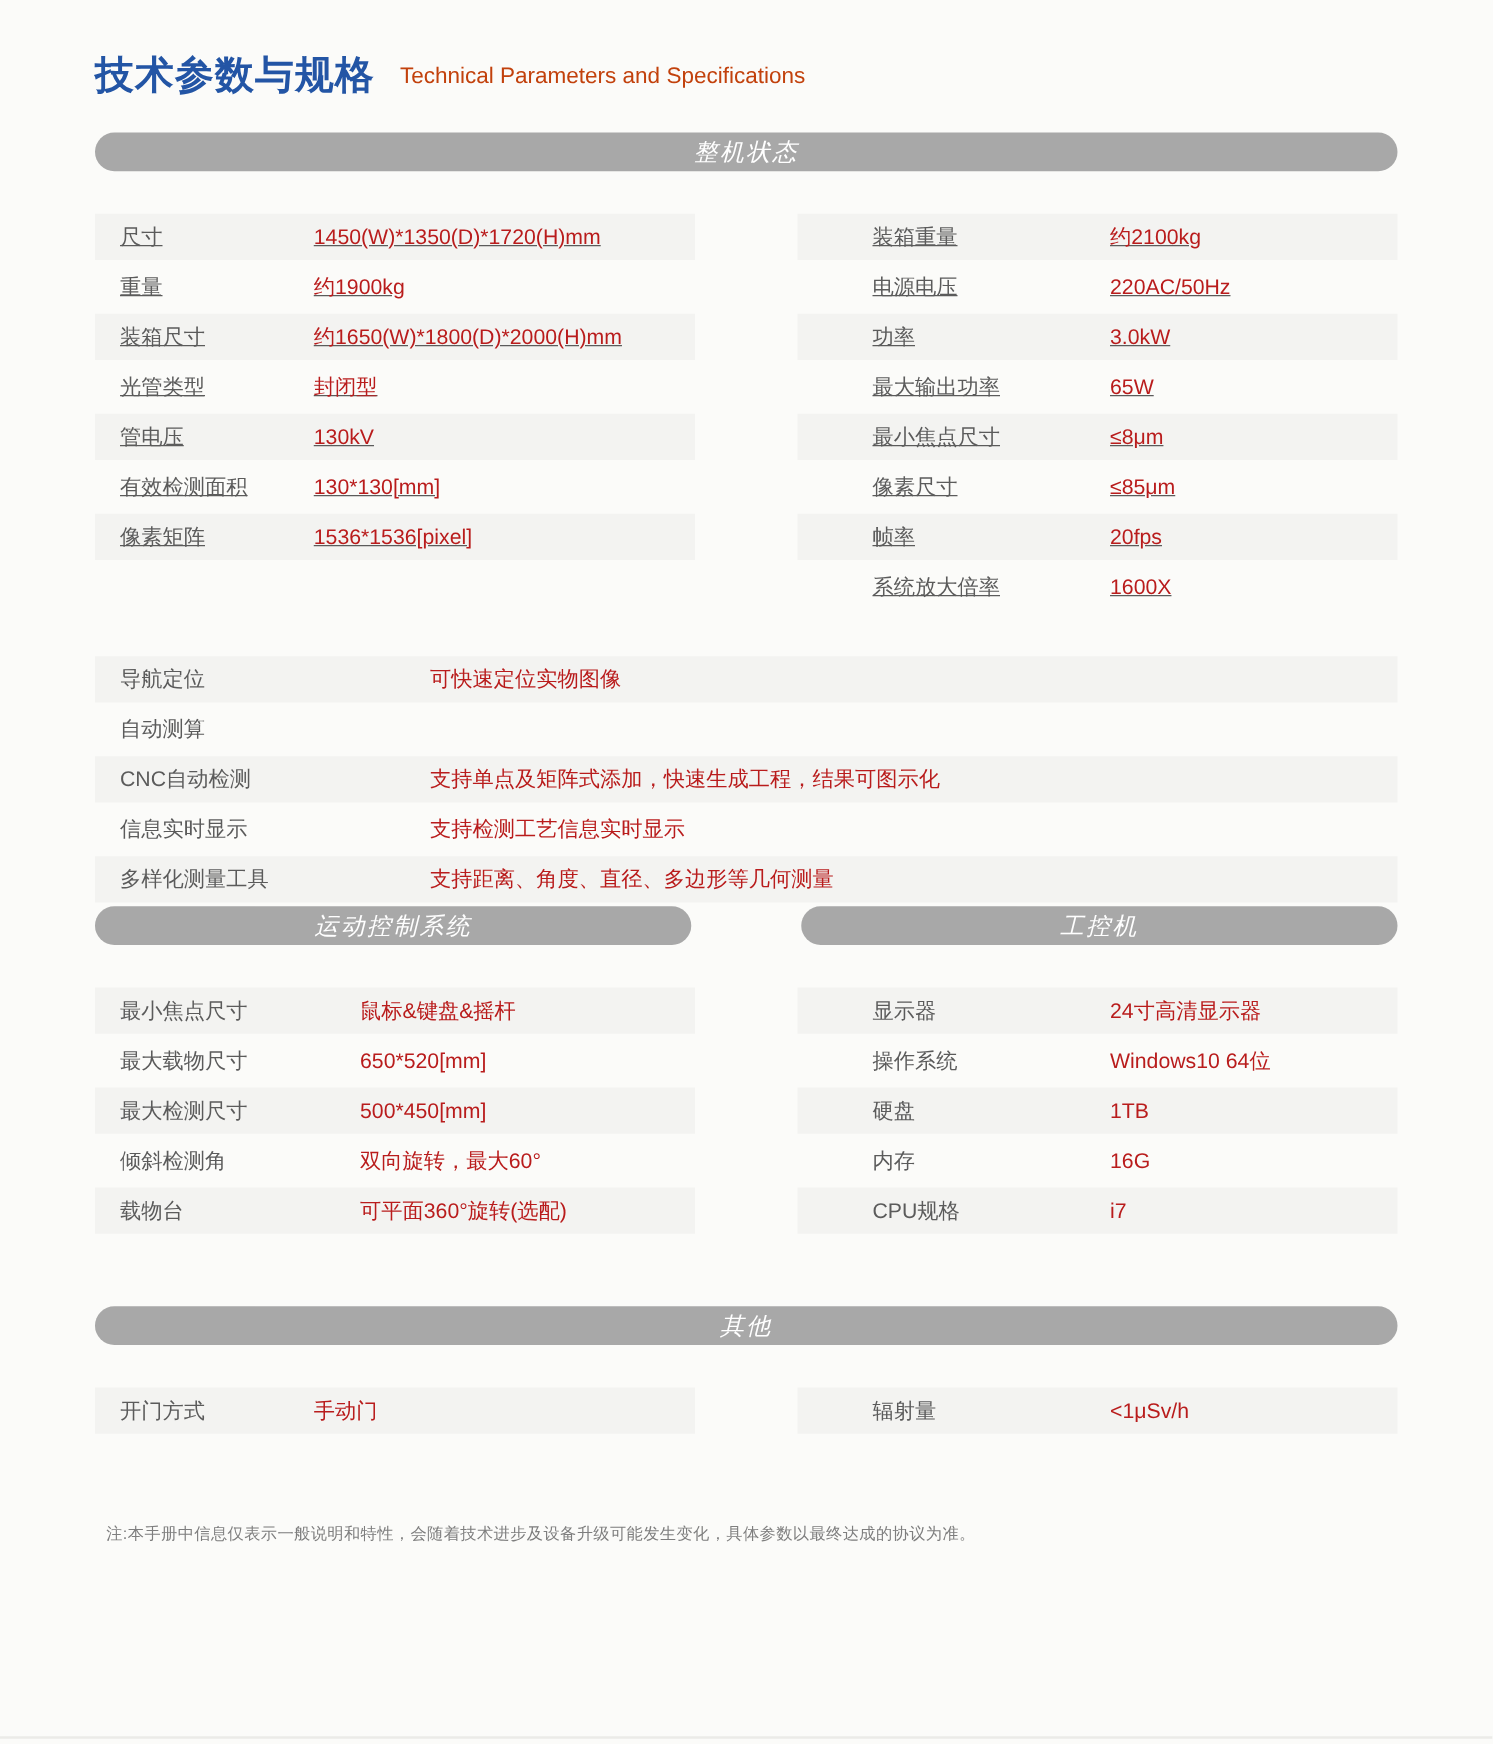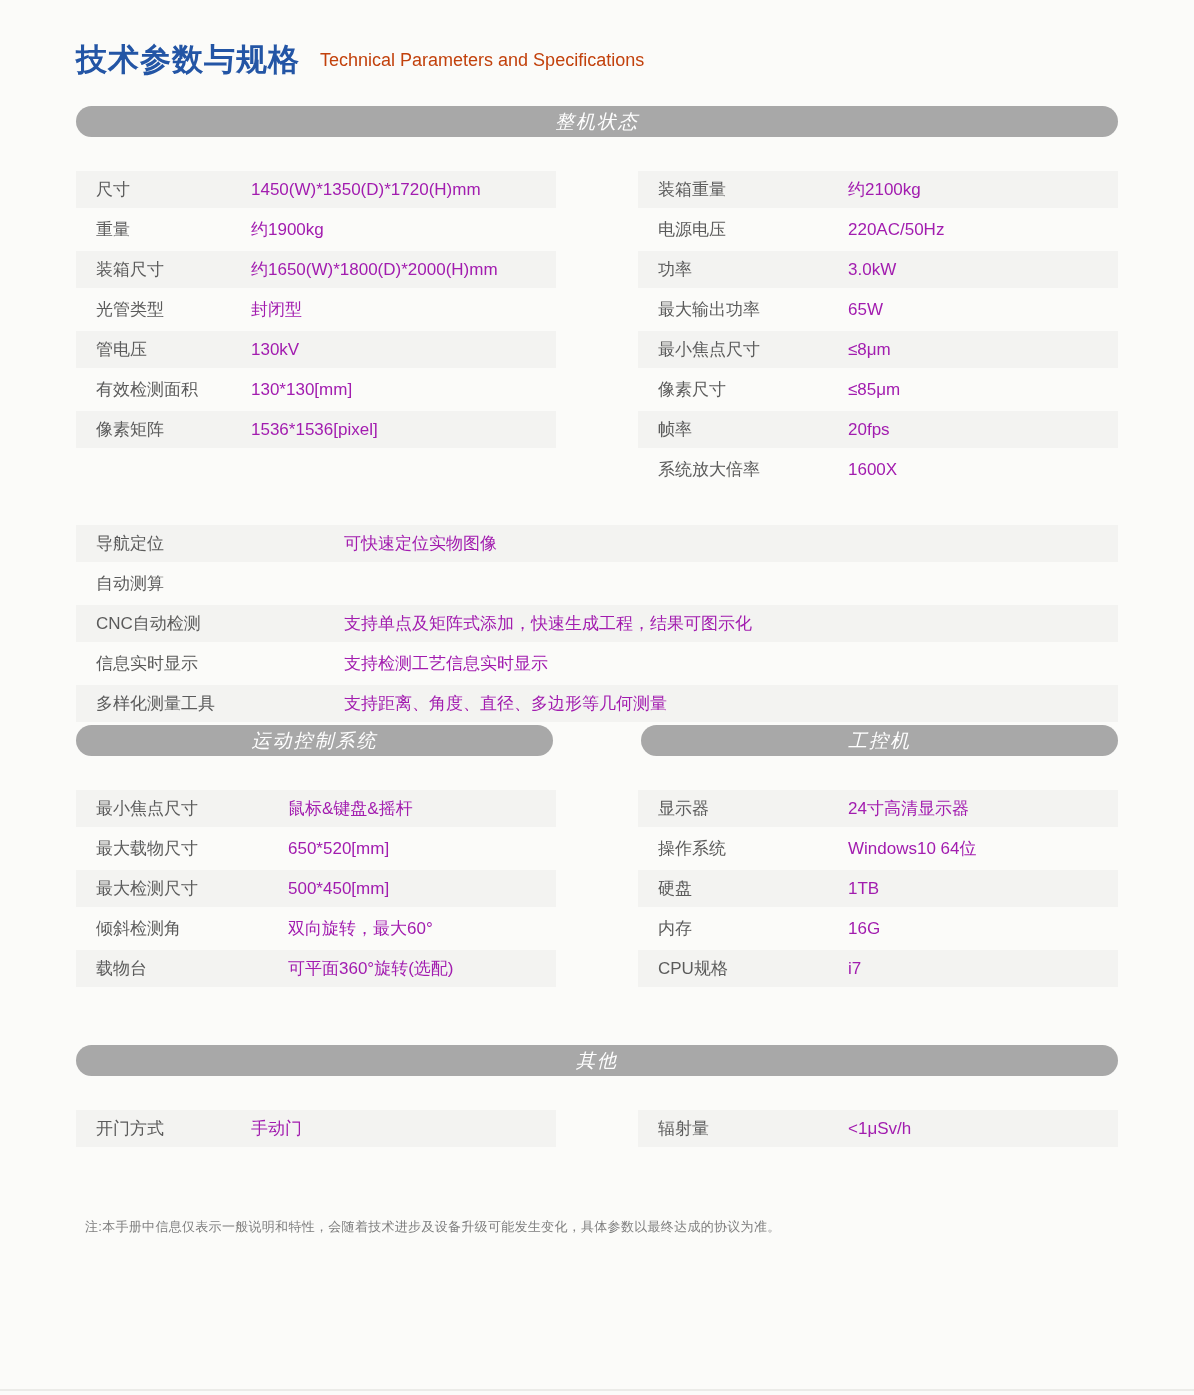--- a/index.html
+++ b/index.html
@@ -34,27 +34,27 @@
   .col{flex:1;min-width:0;}
   .rows{margin-top:34px;}
   .row{
     height:37px;margin-bottom:3px;
     display:flex;align-items:center;
     padding-left:20px;box-sizing:border-box;
     font-size:17px;
   }
   .rows .row:nth-child(odd){background:#f3f3f1;}
   .label{flex:0 0 auto;color:#5b5b5b;}
-  .value{color:#a21caf;white-space:nowrap;}
+  .value{color:#b91c1c;white-space:nowrap;}
   .machine-left .label, .other-left .label{width:155px;}
-  .machine-right .label, .ipc .label, .other-right .label{width:190px;}
+  .machine-right .label, .ipc .label, .other-right .label{width:190px;margin-left:40px;}
   .software .label{width:248px;}
   .motion .label{width:192px;}
 
-  .mt-table1{margin-top:34px;}
+  .mt-table1{margin-top:34px;text-decoration:underline;}
   .mt-bar2{margin-top:50px;}
   .mt-bar4{margin-top:55px;}
 
   
   .note{margin-top:68px;padding-left:9px;font-size:13px;color:#7e7e7e;letter-spacing:0.3px;}
 
   
   .bottom-line{position:absolute;left:0;right:0;bottom:4px;height:2px;background:#ebebe8;}
 </style>
 </head>

